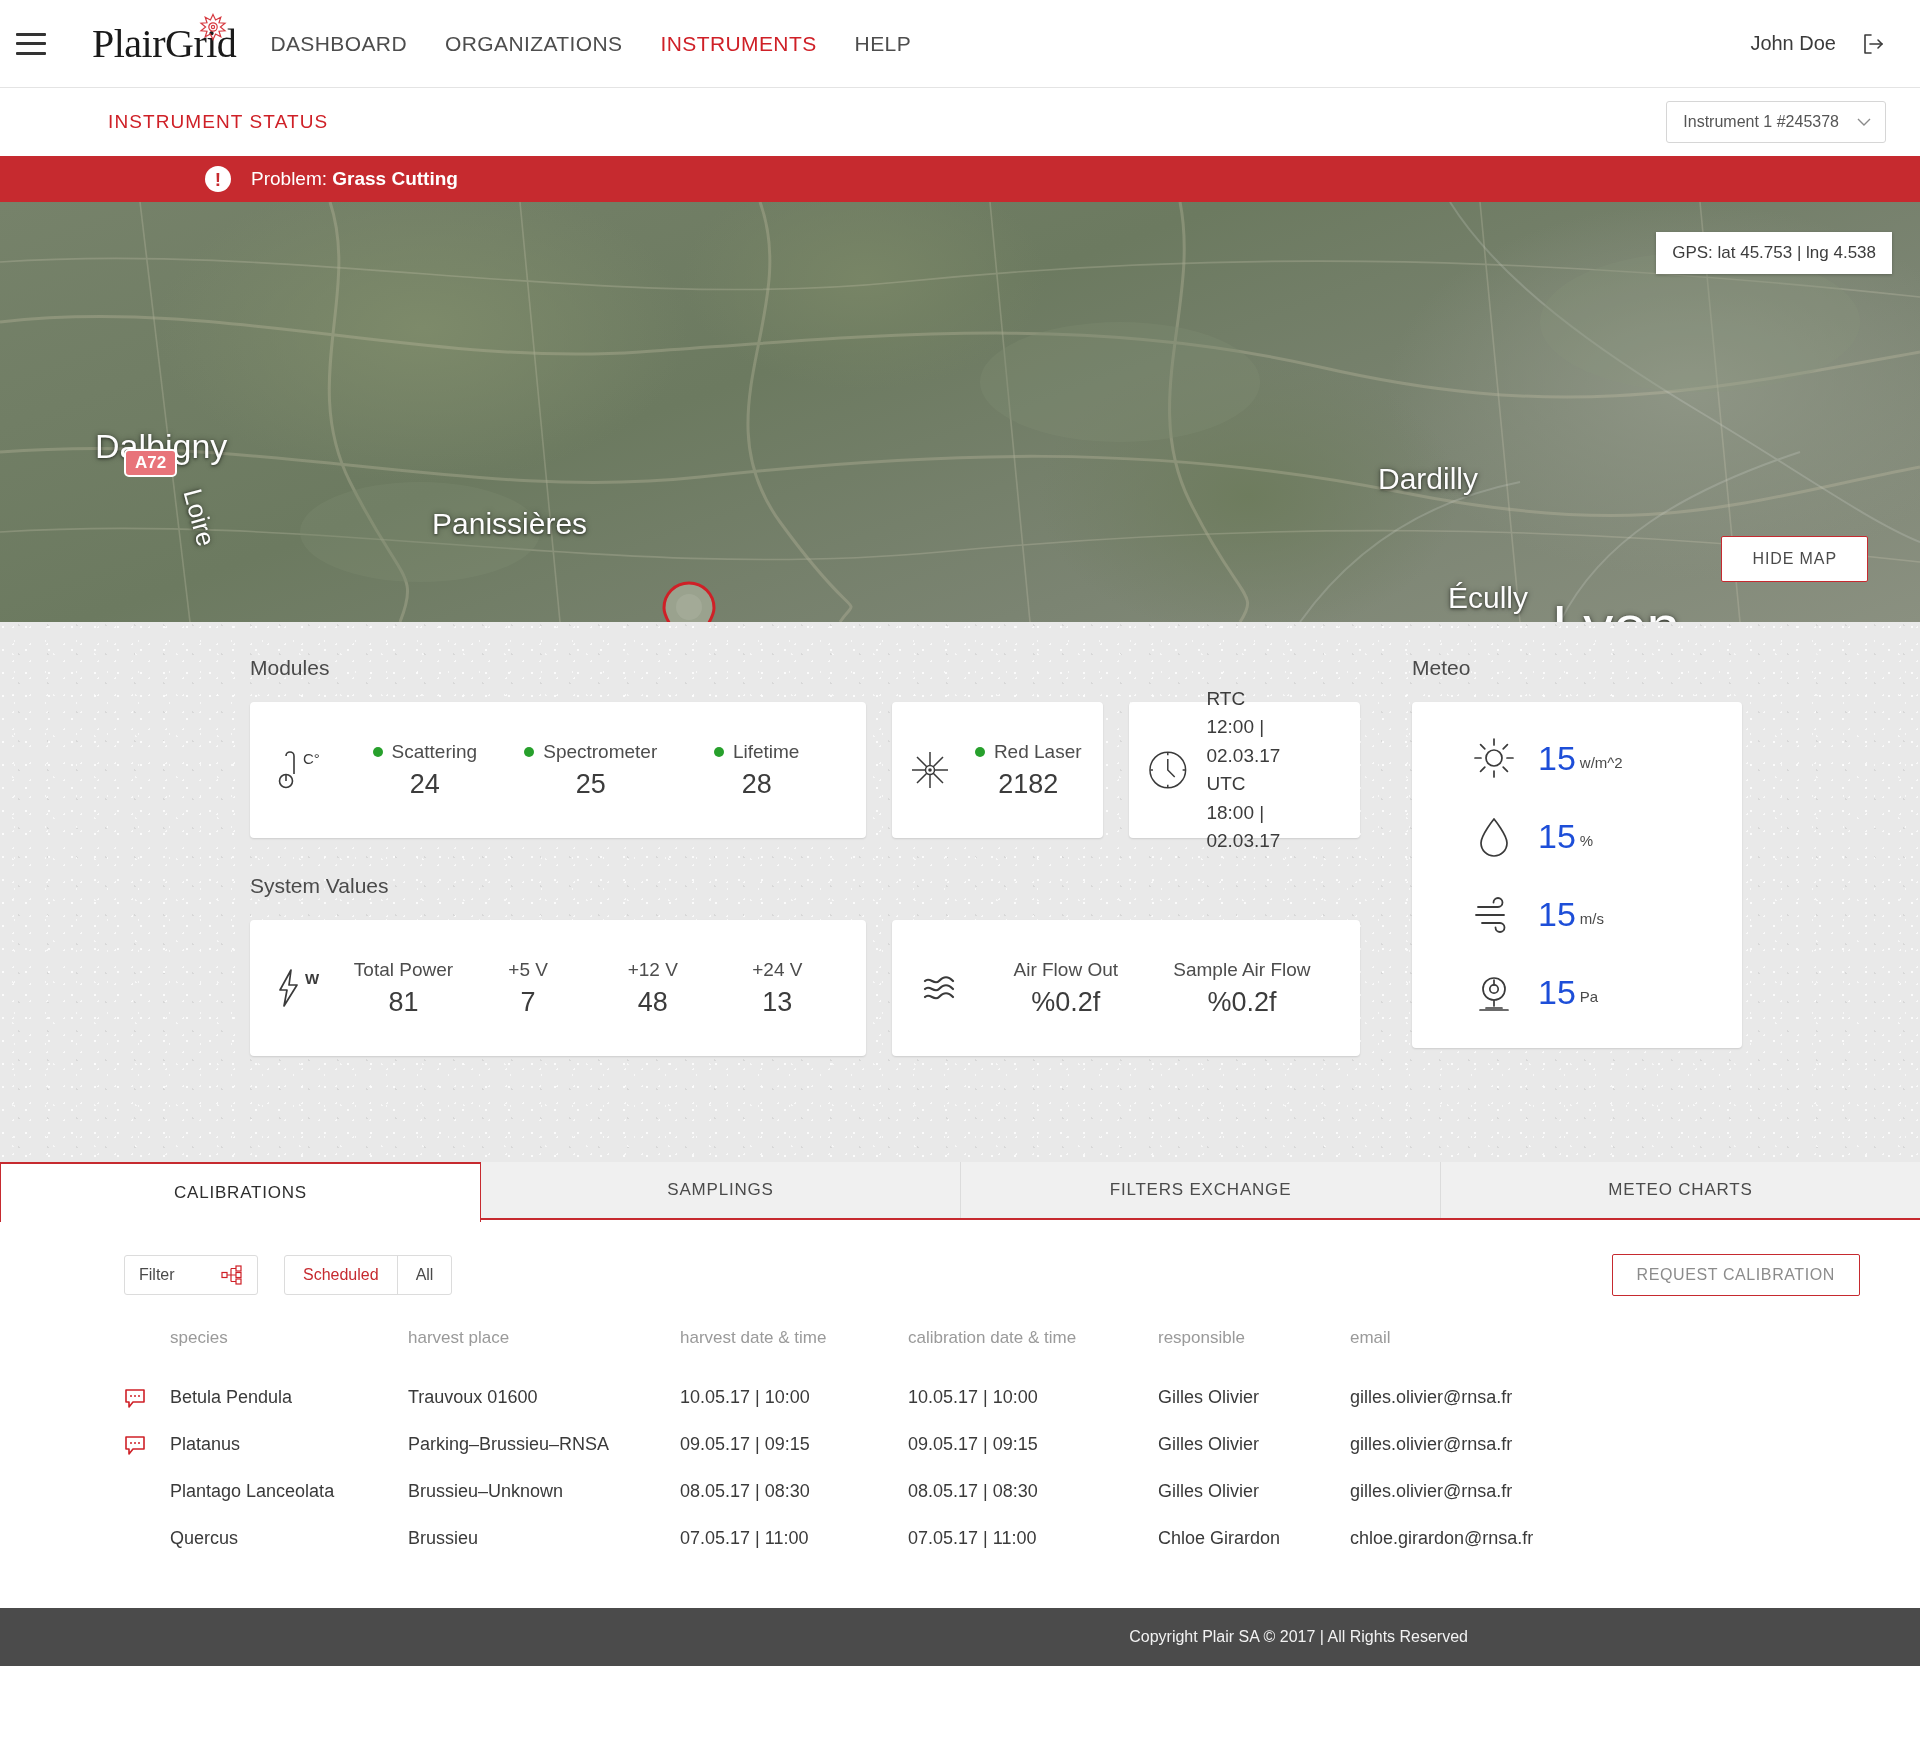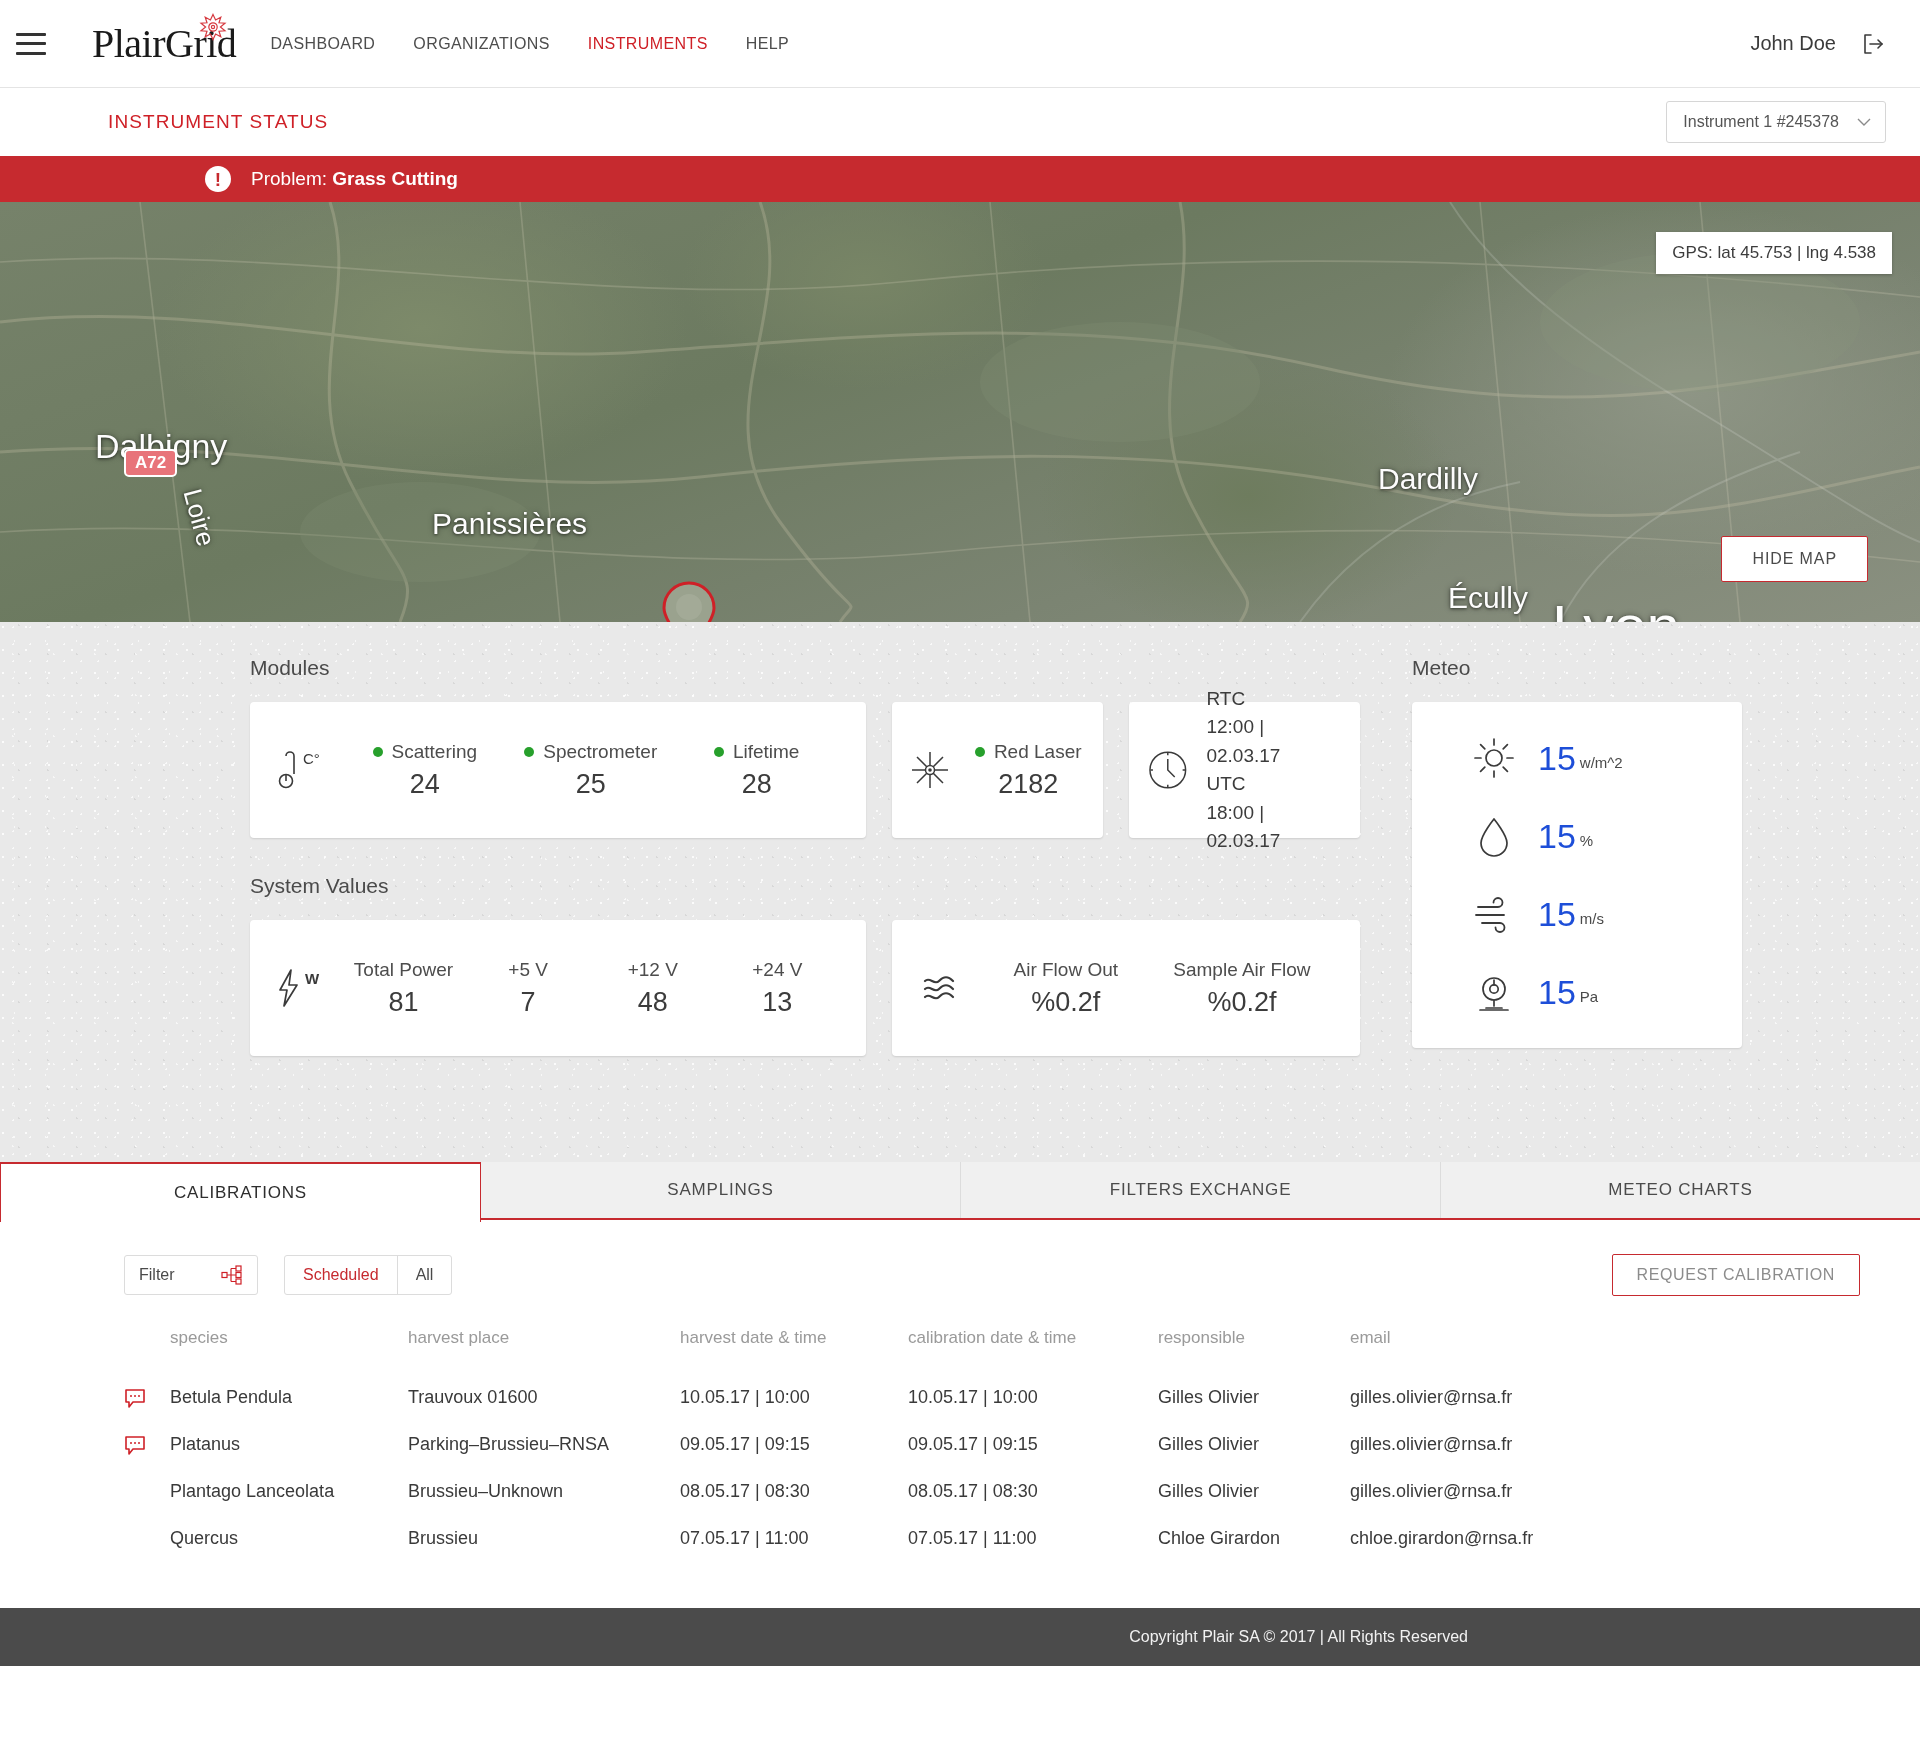--- a/index.html
+++ b/index.html
@@ -26,21 +26,21 @@
   .logo-text {
     font-family: "Liberation Serif", serif;
     font-size: 40px;
     color: #1a1a1a;
     letter-spacing: -0.5px;
     line-height: 1;
   }
   .logo-sun { position: absolute; left: 106px; top: -12px; width: 30px; height: 30px; }
   .nav { display: flex; align-items: center; margin-left: 34px; gap: 38px; }
   .nav a {
-    font-size: 16px;
+    font-size: 21px;
     letter-spacing: 0.4px;
     color: #4d4d4d;
     text-decoration: none;
     font-family: "Liberation Sans", sans-serif;
   }
   .nav a.active { color: #cf2027; }
   .topbar-right { margin-left: auto; display: flex; align-items: center; gap: 22px; }
   .username { font-size: 20px; color: #3b3b3b; }
   .logout-icon { width: 28px; height: 28px; cursor: pointer; }
 

